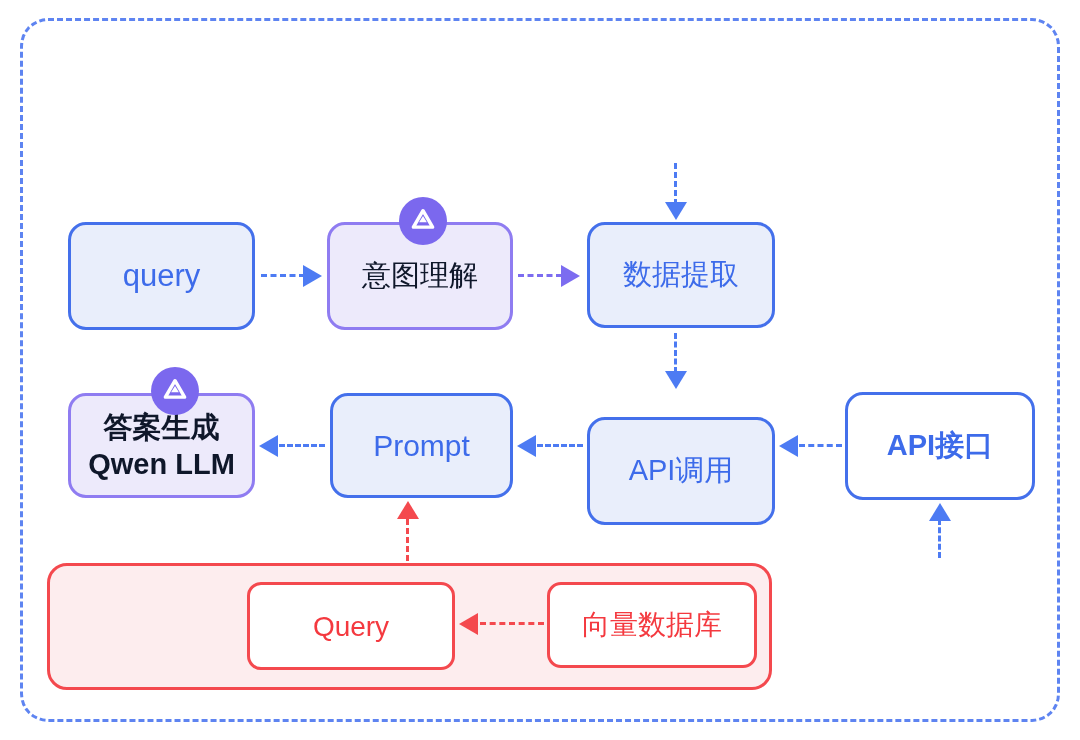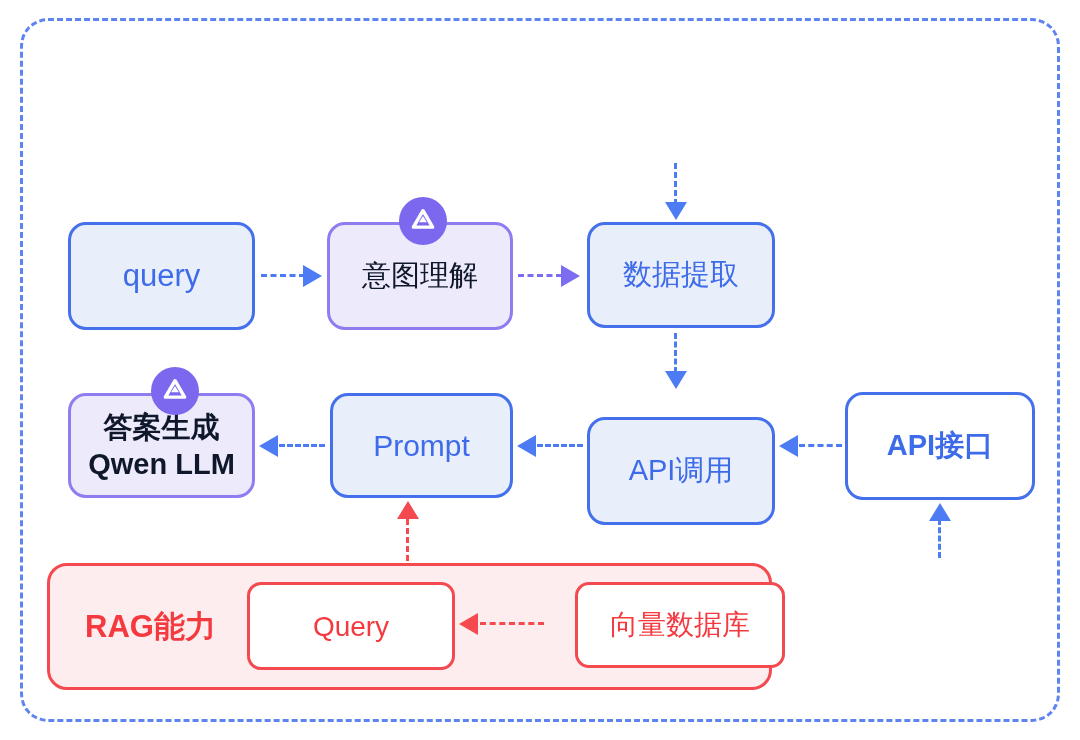--- a/index.html
+++ b/index.html
@@ -33,21 +33,21 @@
   .apiif-node{left:845px;top:392px;width:190px;height:108px;}
   .orderdb-node{left:845px;top:562px;width:190px;height:108px;background:#ffffff;
                 border:3px solid #7E9BF3;border-radius:18px;color:#4A7BF0;
                 font-size:29px;font-weight:500;line-height:39px;}
 
   .rag-box{position:absolute;left:47px;top:563px;width:725px;height:127px;
            background:#FDEDEE;border:3px solid #F4494E;border-radius:20px;box-sizing:border-box;}
   .rag-label{position:absolute;left:85px;top:563px;height:127px;display:flex;align-items:center;
            color:#F4393F;font-size:31px;font-weight:700;}
   .qe-node{left:247px;top:582px;width:208px;height:88px;line-height:33px;font-weight:500;}
-  .vdb-node{left:547px;top:582px;width:210px;height:86px;font-weight:500;margin-left:28px;}
+  .vdb-node{left:547px;top:582px;width:210px;height:86px;font-weight:500;}
 
   .badge{position:absolute;width:48px;height:48px;border-radius:50%;background:#7B68EE;
          display:flex;align-items:center;justify-content:center;z-index:3;}
   .badge-intent{left:399px;top:197px;}
   .badge-answer{left:151px;top:367px;}
 
   
   .hline{position:absolute;height:0;border-top:3.5px dashed #4D7BF3;}
   .vline{position:absolute;width:0;border-left:3.5px dashed #4D7BF3;}
   .purple-line{border-color:#7C6CF0;}
@@ -106,21 +106,20 @@
 
   <div class="node blue-node apicall-node">
     <span>API调用</span>
   </div>
 
   <div class="node white-blue-node apiif-node">
     <span>API接口</span>
   </div>
 
   <div class="rag-box"></div>
-  <div class="rag-label">RAG能力</div>
 
   <div class="node red-node qe-node">
     <span>Query</span>
   </div>
 
   <div class="node red-node vdb-node">
     <span>向量数据库</span>
   </div>
 
 

